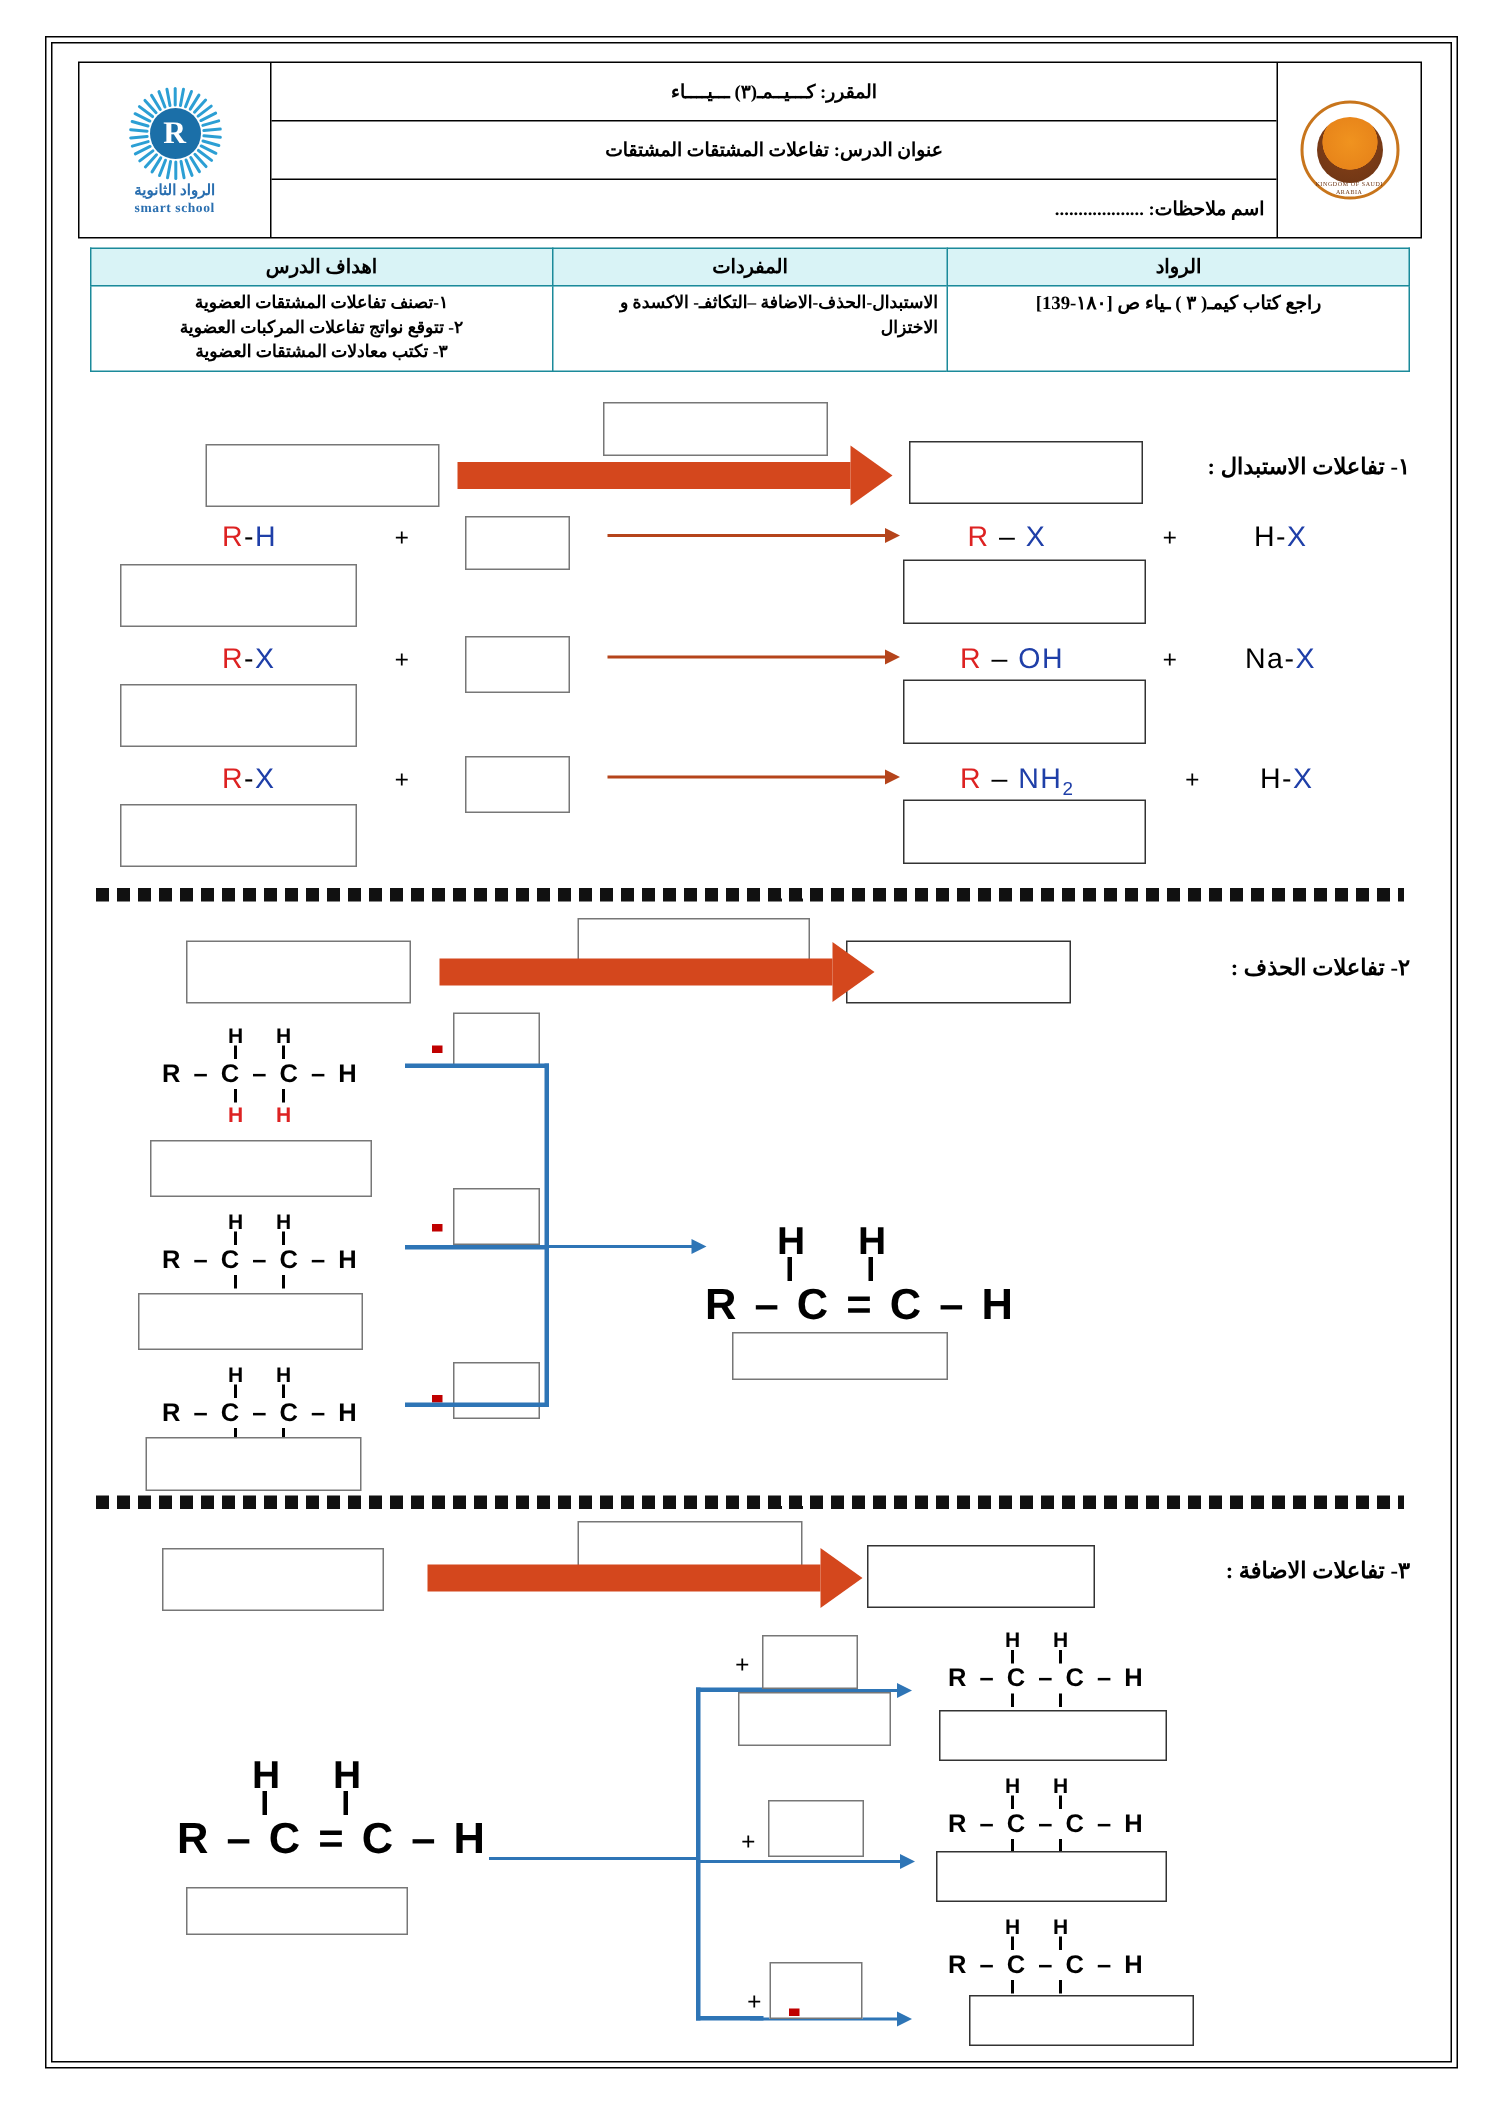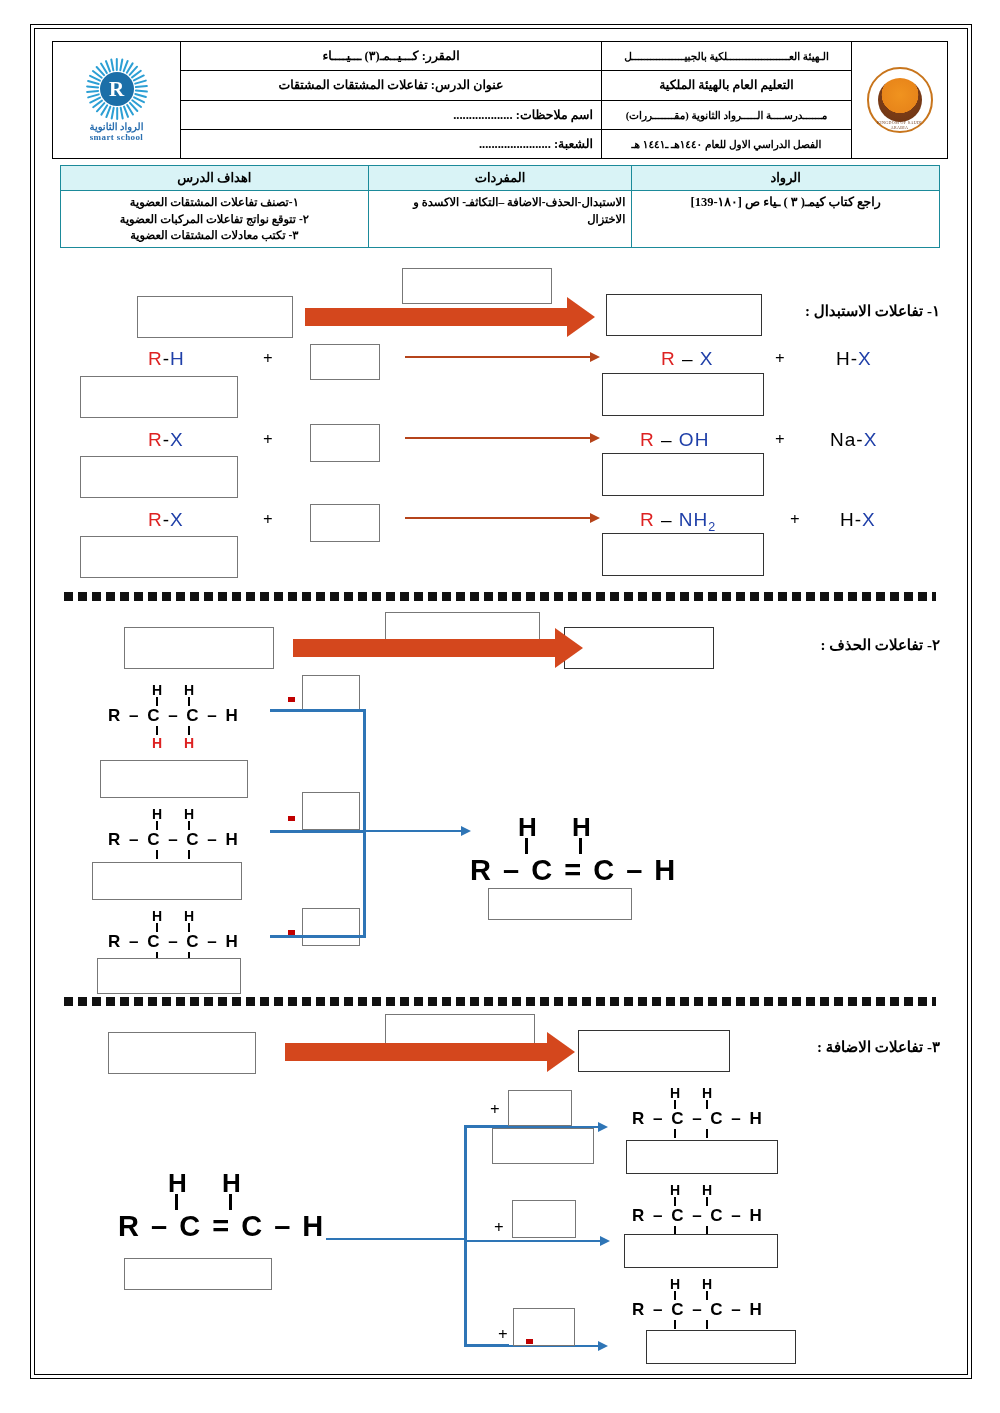--- a/index.html
+++ b/index.html
@@ -120,34 +120,27 @@
 
 <div id="header">
 
   <div class="hdr-emblem">
     <div class="emblem">
       <div class="emblem-in"></div>
       <div class="emblem-txt">KINGDOM OF SAUDI ARABIA</div>
     </div>
   </div>
 
-  <div class="hdr-right">
-    <div class="hrow small">الـهيئة العــــــــــــــــــــلكية بالجبيـــــــــــــــــل</div>
-    <div class="hrow">التعليم العام بالهيئة الملكية</div>
-    <div class="hrow small">مــــــدرســــة الـــــرواد الثانوية (مقـــــــررات)</div>
-    <div class="hrow small">الفصل الدراسي الاول للعام ١٤٤٠هـ ـ١٤٤١ هـ</div>
-  </div>
 
 
   <div class="hdr-left">
     <div class="hdr-left-rows">
       <div class="hrow">المقرر: كـــيــمـ(٣) ـــيــــاء</div>
       <div class="hrow">عنوان الدرس: تفاعلات المشتقات المشتقات</div>
       <div class="hrow leftal">اسم ملاحظات: ...................</div>
-      <div class="hrow leftal">الشعبة: .......................</div>
     </div>
     <div class="hdr-logo">
       <div class="logo">
         <div class="logo-burst" id="burst">
           <div class="logo-r">R</div>
         <i style="transform: translate(-50%, 0px) rotate(0deg) translateY(-31px);"></i>
             <i style="transform: translate(-50%, 0px) rotate(10.5882deg) translateY(-31px);"></i>
             <i style="transform: translate(-50%, 0px) rotate(21.1765deg) translateY(-31px);"></i>
             <i style="transform: translate(-50%, 0px) rotate(31.7647deg) translateY(-31px);"></i>
             <i style="transform: translate(-50%, 0px) rotate(42.3529deg) translateY(-31px);"></i>
@@ -221,21 +214,21 @@
 </div>
 
 <div class="formula" style="left:148px;top:348px;">
   <span class="red">R</span><span class="blk">-</span><span class="blue">H</span></div>
 <div class="plus" style="left:263px;top:349px;">+</div>
 <div class="ansbox" style="left:310px;top:344px;width:70px;height:36px;"></div>
 <div class="thinarrow" style="left:405px;top:352px;width:195px;">
   <div class="ln"></div>
     <div class="hd"></div>
   </div>
-<div class="formula" style="left:661px;top:348px;">
+<div class="formula" style="left:645px;top:348px;">
   <span class="red">R</span><span class="blk"> – </span><span class="blue">X</span></div>
 <div class="plus" style="left:775px;top:349px;">+</div>
 <div class="formula" style="left:836px;top:348px;">
   <span class="blk">H-</span><span class="blue">X</span></div>
 <div class="ansbox" style="left:80px;top:376px;width:158px;height:42px;"></div>
 <div class="ansbox dark" style="left:602px;top:373px;width:162px;height:43px;"></div>
 
 <div class="formula" style="left:148px;top:429px;">
   <span class="red">R</span><span class="blk">-</span><span class="blue">X</span></div>
 <div class="plus" style="left:263px;top:430px;">+</div>

